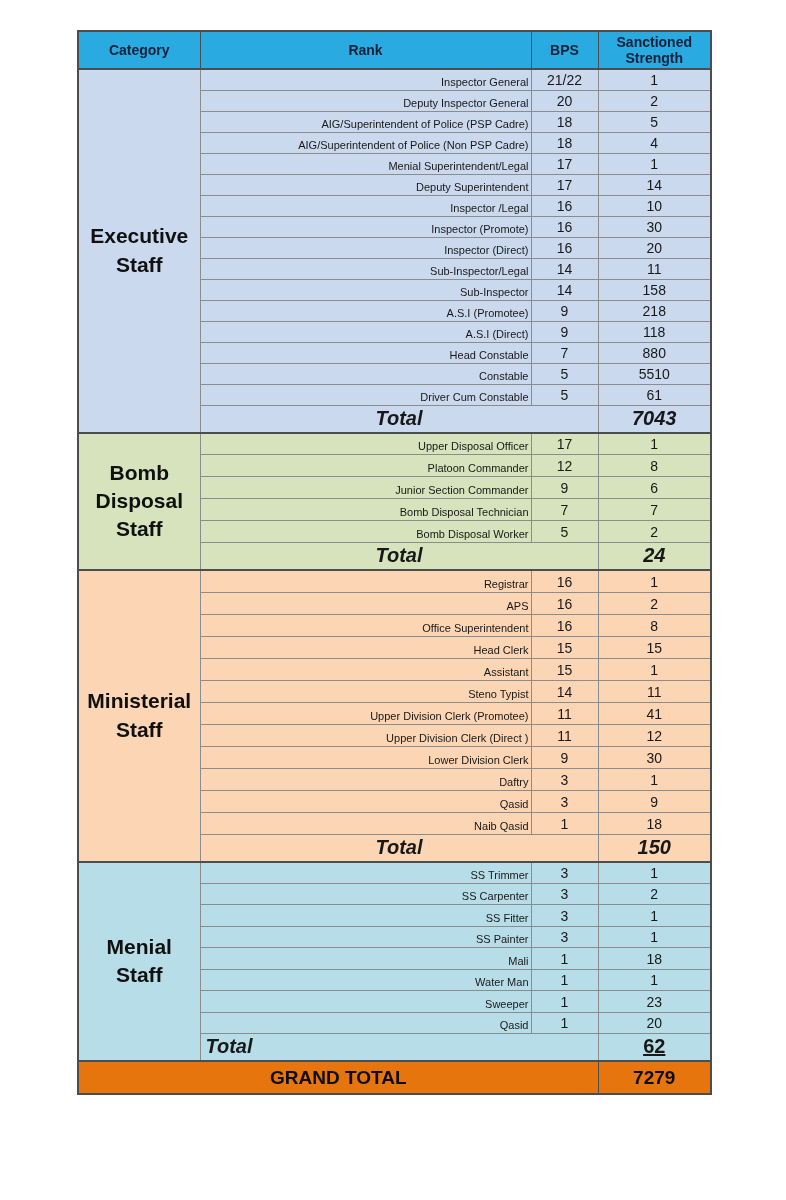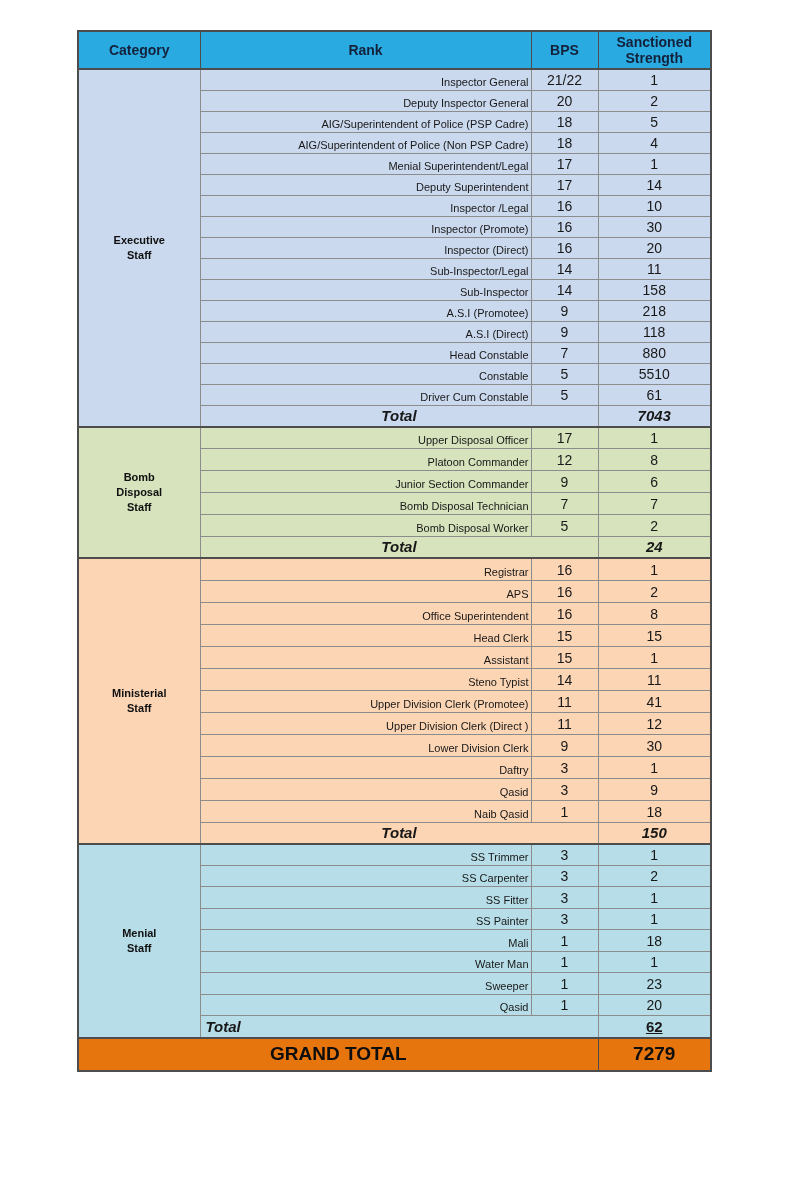--- a/index.html
+++ b/index.html
@@ -42,21 +42,21 @@
     white-space: nowrap;
   }
   tbody.section {
     border-top: 2px solid var(--heavy-line, #4d4d4d);
     border-bottom: 2px solid var(--heavy-line, #4d4d4d);
   }
   td.category {
     text-align: center;
     vertical-align: middle;
     font-weight: bold;
-    font-size: 11px;
+    font-size: 21px;
     line-height: 1.35;
     color: #101010;
     white-space: normal;
   }
   td.rank {
     text-align: right;
     vertical-align: bottom;
     padding: 0 2px 2px 4px;
     font-size: 11px;
   }
@@ -72,21 +72,21 @@
   tbody.sec-2 tr.data { height: 22px; }
   tbody.sec-3 tr.data { height: 21.5px; }
   tbody.sec-0 tr.total-row { height: 19px; }
   tbody.sec-1 tr.total-row { height: 20px; }
   tbody.sec-2 tr.total-row { height: 21px; }
   tbody.sec-3 tr.total-row { height: 22px; }
 
   tr.total-row td {
     font-weight: bold;
     font-style: italic;
-    font-size: 15px;
+    font-size: 20px;
     vertical-align: bottom;
     padding-bottom: 2px;
   }
   td.total-label { text-align: center; }
   td.total-label.align-left { text-align: left; padding-left: 5px; }
   td.total-value { text-align: center; margin-left: 40px; }
   td.total-value.upright { font-style: normal; text-decoration: underline; }
 
   tbody.grand tr { height: 33px; }
   tbody.grand {

